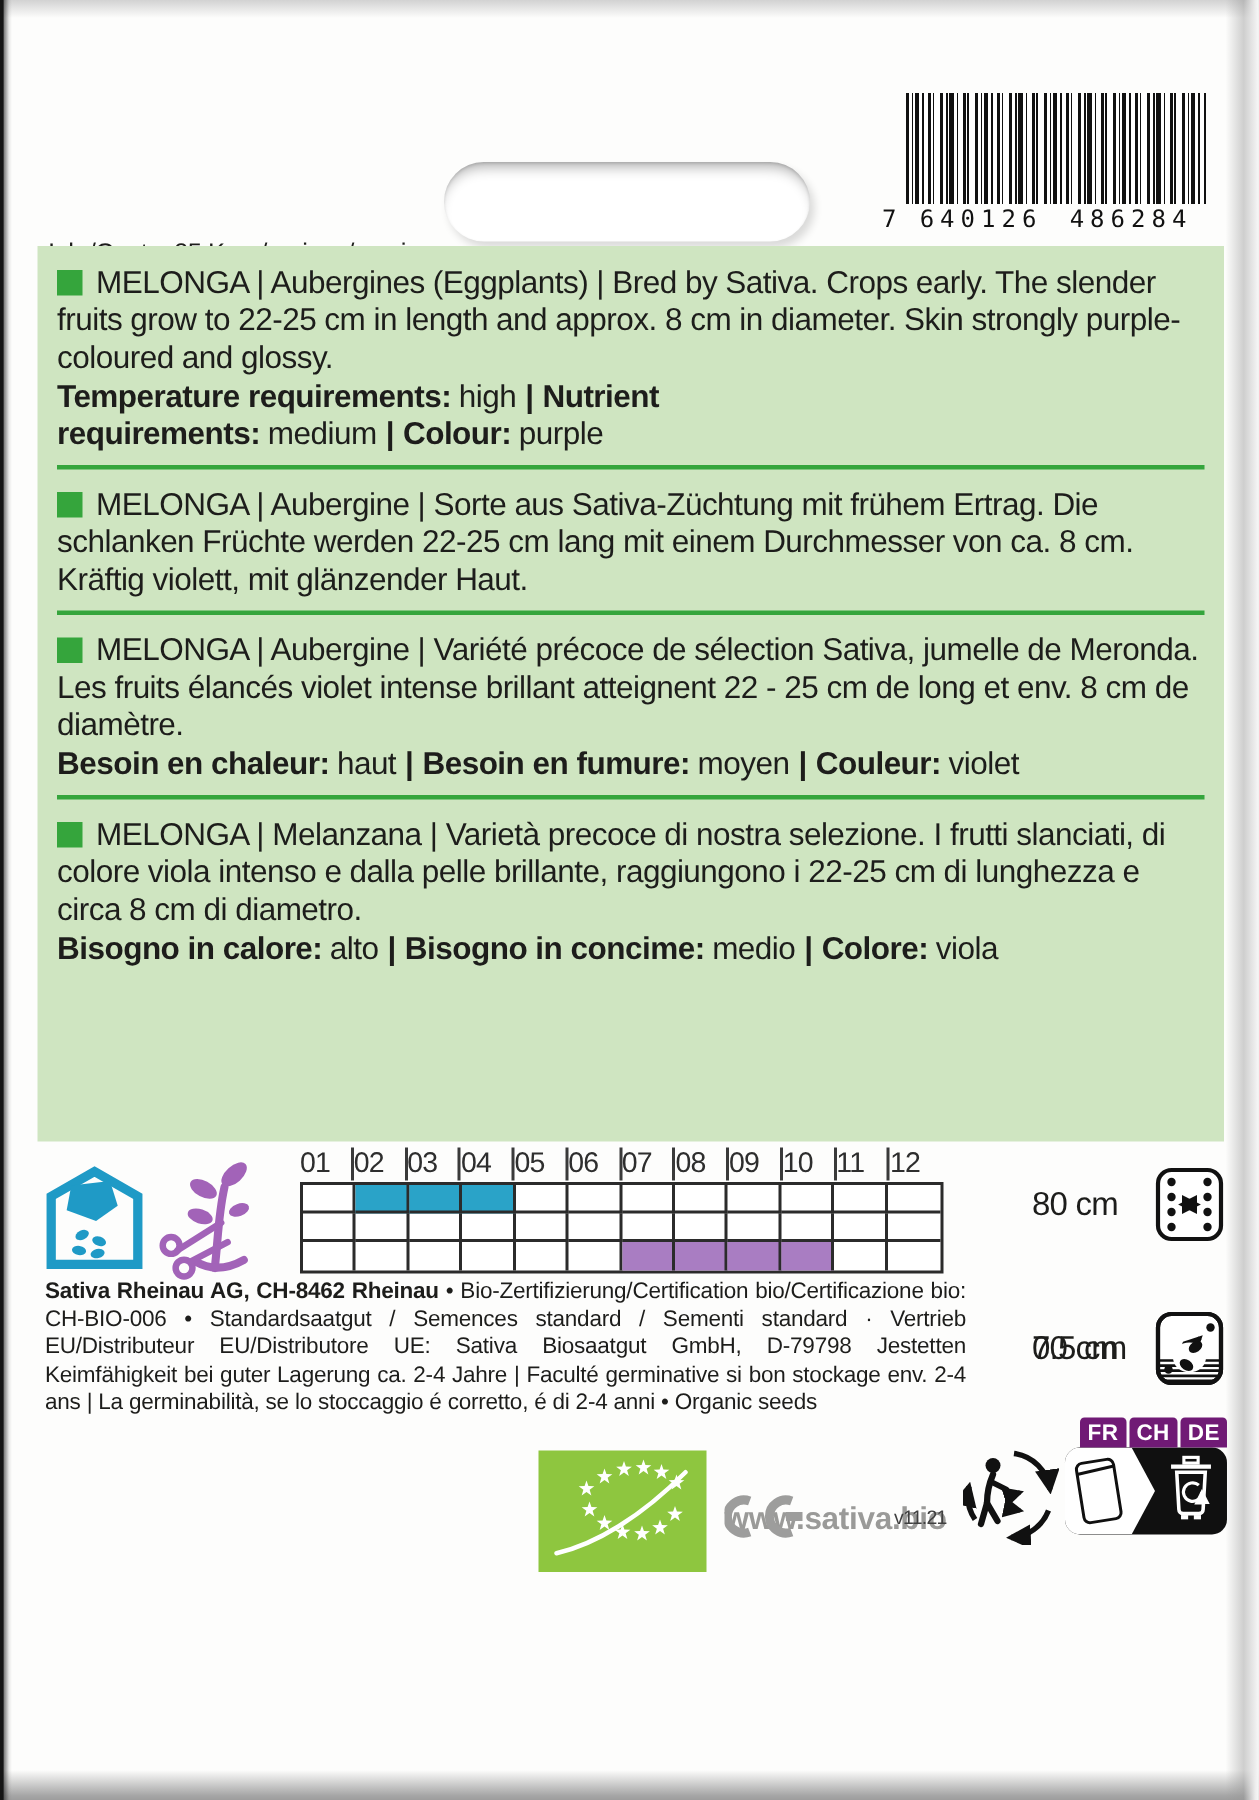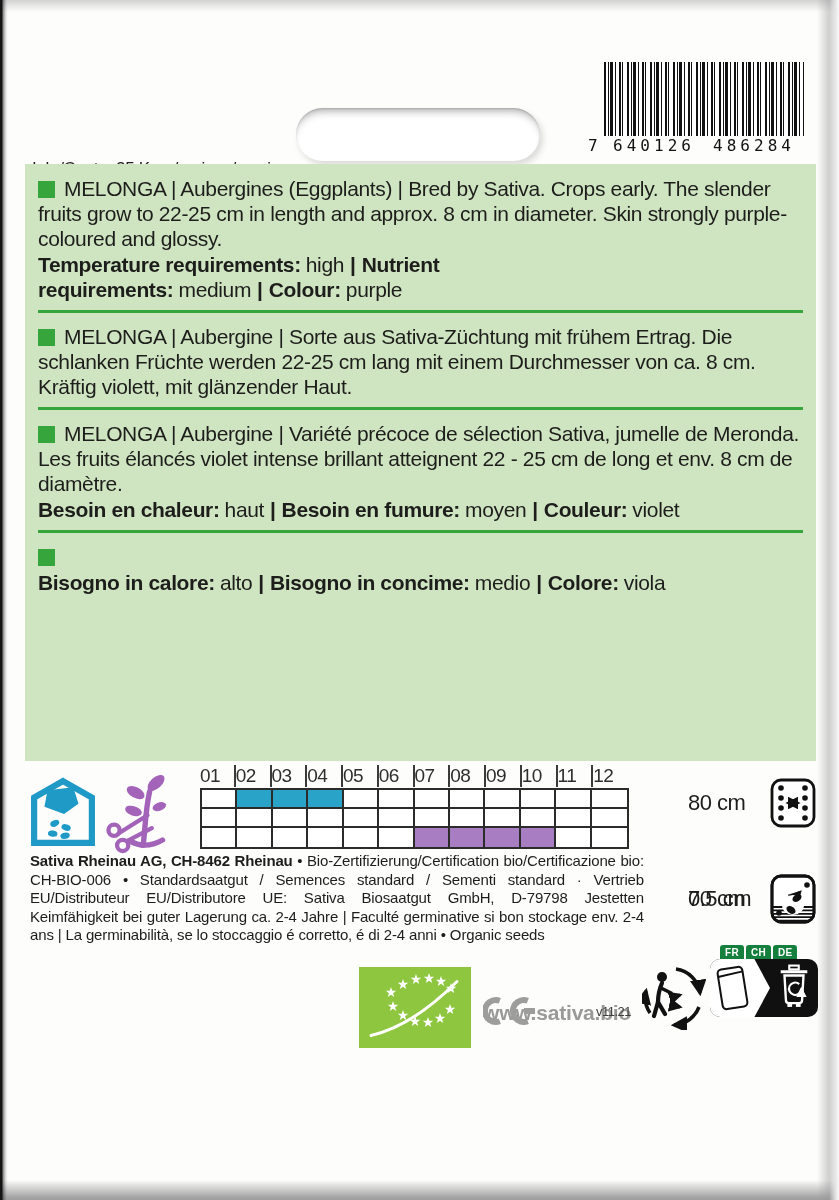--- a/index.html
+++ b/index.html
@@ -75,21 +75,21 @@
   
   .bot-name{position:absolute;left:62px;top:1000px;font-size:18px;line-height:26px;letter-spacing:-.35px;}
   .bot-italic{font-style:italic;margin-top:5px;}
   .eu-logo{position:absolute;left:359px;top:967px;width:112px;height:81px;background:var(--eugreen);}
   .website{position:absolute;left:483px;top:965px;font-size:21px;font-weight:bold;color:#9a9a98;letter-spacing:-.2px;margin-top:36px;}
   .ce-svg{position:absolute;left:483px;top:996px;}
   .version{position:absolute;left:596px;top:1004px;font-size:13px;color:#404040;letter-spacing:-.5px;}
   .triman{position:absolute;left:642px;top:964px;}
   .info-tri{position:absolute;left:710px;top:945px;width:108px;}
   .tabs{display:flex;gap:2px;margin-left:10px;}
-  .tab{background:#15803d;color:#fff;font-size:10px;font-weight:bold;padding:2px 5px 1px;
+  .tab{background:#701a75;color:#fff;font-size:15px;font-weight:bold;padding:2px 5px 1px;
     border-radius:3px 3px 0 0;letter-spacing:.3px;}
   .it-body{height:58px;background:#101010;border-radius:10px;display:flex;overflow:hidden;}
   .it-left{width:60px;background:#fff;clip-path:polygon(0 0,74% 0,100% 50%,74% 100%,0 100%);
     display:flex;align-items:center;}
   .packet{width:23px;height:38px;border:2.5px solid #101010;border-radius:5px;background:#fff;
     transform:rotate(-9deg);margin-left:9px;position:relative;}
   .packet::before{content:"";position:absolute;left:-1px;right:-1px;top:4px;border-top:2px solid #101010;
     transform:rotate(-4deg);}
   .it-right{flex:1;display:flex;align-items:center;justify-content:center;}
   .hidden-defs{position:absolute;width:0;height:0;overflow:hidden;}
@@ -149,21 +149,21 @@
 
     <div class="para">
       <p><span class="bullet"></span><span>MELONGA | Aubergine | Variété précoce de sélection Sativa, jumelle de Meronda. Les fruits élancés violet intense brillant atteignent 22 - 25 cm de long et env. 8 cm de diamètre.</span></p>
       <p class="specs">
         <b>Besoin en chaleur:</b><span class="val">haut</span><b class="sep">|</b><b>Besoin en fumure:</b><span class="val">moyen</span><b class="sep">|</b><b>Couleur:</b><span class="val">violet</span>
       </p>
     </div>
     <div class="divider"></div>
 
     <div class="para">
-      <p><span class="bullet"></span></p>
+      <p><span class="bullet"></span><span>MELONGA | Melanzana | Varietà precoce di nostra selezione. I frutti slanciati, di colore viola intenso e dalla pelle brillante, raggiungono i 22-25 cm di lunghezza e circa 8 cm di diametro.</span></p>
       <p class="specs">
         <b>Bisogno in calore:</b><span class="val">alto</span><b class="sep">|</b><b>Bisogno in concime:</b><span class="val">medio</span><b class="sep">|</b><b>Colore:</b><span class="val">viola</span>
       </p>
     </div>
   </section>
 
   <section class="calendar">
     <div class="cal-head" id="cal-head">
         <span class="cal-m">01</span>
         <span class="cal-m">02</span>

